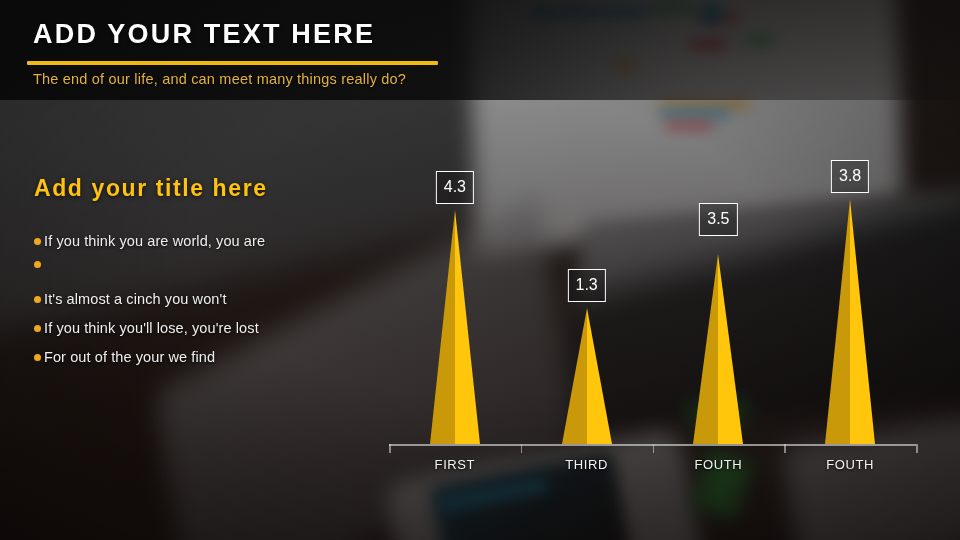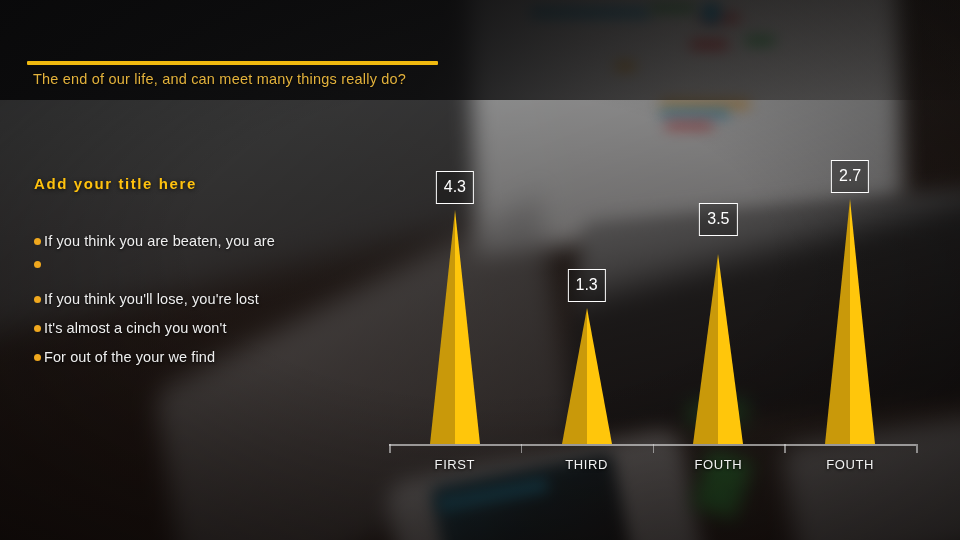--- a/index.html
+++ b/index.html
@@ -197,21 +197,21 @@
     letter-spacing: .2px;
     white-space: nowrap;
     text-shadow: 0 1px 2px rgba(0,0,0,.75);
   }
 
   
   .side-title {
     position: absolute;
     left: 34px; top: 175px;
     color: #ffc20e;
-    font-size: 15px;
+    font-size: 23px;
     font-weight: bold;
     letter-spacing: 1.6px;
     text-shadow: 0 1px 4px rgba(0,0,0,.7);
     white-space: nowrap;
     text-align: right;
   }
   .bullets {
     position: absolute;
     left: 34px; top: 233px;
     width: 330px;
@@ -323,39 +323,40 @@
     <div class="bg-phone"></div>
     <div class="bg-phone-screen"></div>
     <div class="bg-phone-strip"></div>
     <div class="bg-green2"></div>
     <div class="bg-green"></div>
   </div>
   <div class="bg-layer bg-wash"></div>
   <div class="bg-layer bg-vignette"></div>
 
   <div class="header-band"></div>
+  <div class="header-title">ADD  YOUR  TEXT  HERE</div>
   <div class="header-rule"></div>
   <div class="header-sub">The end of our life, and can meet many things really do?</div>
 
   <div class="side-title">Add  your  title  here</div>
   <div class="bullets">
     <div class="bullet-row">
       <span class="bullet-dot"></span>
-      <span class="bullet-text">If you think you are beaten,  you are</span>
+      <span class="bullet-text">If you think you are world,  you are</span>
     </div>
     <div class="bullet-row">
       <span class="bullet-dot"></span>
     </div>
     <div class="bullet-row">
       <span class="bullet-dot"></span>
-      <span class="bullet-text">If you think you'll lose, you're lost</span>
+      <span class="bullet-text">It's almost a cinch you won't</span>
     </div>
     <div class="bullet-row">
       <span class="bullet-dot"></span>
-      <span class="bullet-text">It's almost a cinch you won't</span>
+      <span class="bullet-text">If you think you'll lose, you're lost</span>
     </div>
     <div class="bullet-row">
       <span class="bullet-dot"></span>
       <span class="bullet-text">For out of the your we find</span>
     </div>
   </div>
 
   <div class="chart">
     <div class="axis-line"></div>
     <div id="ticks">
@@ -385,21 +386,21 @@
             <div class="cone-left" style="border-right: 25px solid rgb(201, 153, 10); border-top: 190px solid transparent;"></div>
             <div class="cone-right" style="border-left: 25px solid rgb(255, 198, 11); border-top: 190px solid transparent;"></div>
           </div>
           <div class="value-box" style="bottom: 208px;">3.5</div>
         </div>
         <div class="bar-wrap" style="left: 440.125px; width: 50px; bottom: 36px;">
           <div class="cone" style="width: 50px; height: 245px;">
             <div class="cone-left" style="border-right: 25px solid rgb(201, 153, 10); border-top: 245px solid transparent;"></div>
             <div class="cone-right" style="border-left: 25px solid rgb(255, 198, 11); border-top: 245px solid transparent;"></div>
           </div>
-          <div class="value-box" style="bottom: 251px;">2.7</div>
+          <div class="value-box" style="bottom: 251px;">3.8</div>
         </div>
       </div>
     <div id="cats">
         <div class="cat-label" style="left: 4px; width: 131.75px;">FIRST</div>
         <div class="cat-label" style="left: 135.75px; width: 131.75px;">THIRD</div>
         <div class="cat-label" style="left: 267.5px; width: 131.75px;">FOUTH</div>
         <div class="cat-label" style="left: 399.25px; width: 131.75px;">FOUTH</div>
       </div>
   </div>
 

